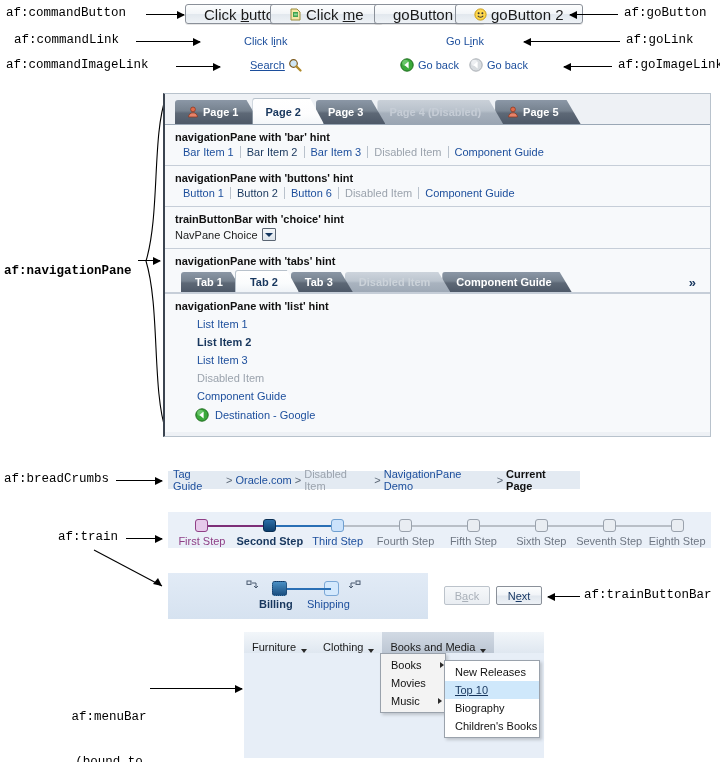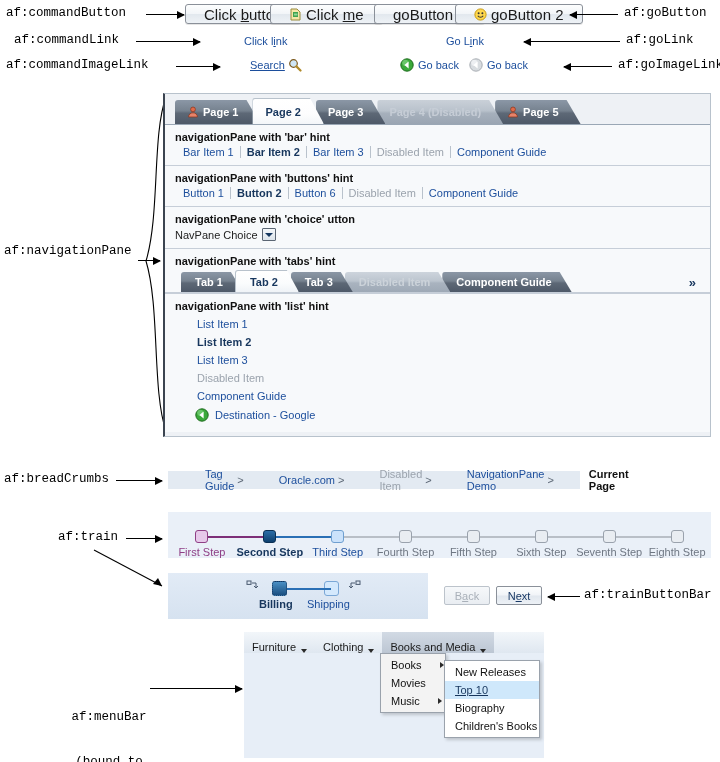--- a/index.html
+++ b/index.html
@@ -76,21 +76,21 @@
   }
   .tab.dis { color:#c6cdd6; background:linear-gradient(#c9d0d8 0%,#b9c2cc 45%,#a6b0bc 55%,#9aa5b2 100%); }
   .tab-sep { height:1px; background:#9aa7b5; }
 
   .sect { padding:6px 10px 7px 10px; border-bottom:1px solid #c6ced8; background:#f7f9fb; }
   .sect:last-child { border-bottom:none; }
   .sect-title { font-size:11px; font-weight:bold; color:#111; margin-bottom:3px; }
   .barrow { display:flex; align-items:center; gap:0; font-size:11px; }
   .barrow .it { padding:0 6px; color:#1c4e9c; cursor:default; white-space:nowrap; }
   .barrow .it:first-child { padding-left:8px; }
-  .barrow .it.cur { font-weight:bold; color:#17365d; }
+  .barrow .it.cur { font-weight:normal; color:#17365d; }
   .barrow .it.dis { color:#9ba3ad; }
   .vsep { width:1px; height:12px; background:#b9c2cc; }
 
   .choice { display:inline-flex; align-items:center; gap:4px; font-size:11px; color:#222; }
   .choice .dd {
     width:14px; height:13px; border:1px solid #5a6573; border-radius:1px;
     background:linear-gradient(#f4f7fa,#dbe3ea);
     display:inline-flex; align-items:center; justify-content:center;
   }
   .caret-dn { width:0;height:0;border-left:4px solid transparent;border-right:4px solid transparent;border-top:4px solid #14365f; }
@@ -113,29 +113,29 @@
   .listitem.cur { font-weight:bold; color:#17365d; }
   .listitem.dis { color:#9ba3ad; }
   .listitem.withicon { display:flex; align-items:center; gap:6px; padding-left:20px; }
 
   
   #crumbs {
     position:absolute; left:168px; top:471px; width:412px; height:18px;
     background:#e3eaf2; display:flex; align-items:center; padding:0 5px;
     font-size:11px; gap:3px;
   }
-  #crumbs .c { color:#1c4e9c; cursor:default;margin-left:32px; }
+  #crumbs .c { color:#1c4e9c; cursor:default; }
   #crumbs .c.dis { color:#9ba3ad; }
   #crumbs .c.cur { color:#111; font-weight:bold; }
   #crumbs .s { color:#5d6876; }
 
   
   #train {
-    position:absolute; left:168px; top:512px; width:543px; height:46px;
-    background:#eaf0f8; display:flex; align-items:flex-end; padding-top:6px;
+    position:absolute; left:168px; top:512px; width:543px; height:36px;
+    background:#eaf0f8; display:flex; align-items:center; padding-top:6px;
   }
   .step { flex:1; display:flex; flex-direction:column; align-items:center; position:relative; cursor:default; }
   .node { width:13px; height:13px; border-radius:3px; border:1px solid #9aa2ad; background:#e9edf2; position:relative; z-index:2; }
   .node.visited { background:#e6c9ea; border-color:#8f3f86; }
   .node.current { background:linear-gradient(#2b6ea8,#0d3f6e); border-color:#0a2f54; }
   .node.next { background:#cbe2fb; border-color:#6f9fd0; }
   .slbl { margin-top:3px; font-size:11px; color:#6f7783; white-space:nowrap; }
   .slbl.visited { color:#8f3f86; }
   .slbl.current { color:#17365d; font-weight:bold; }
   .slbl.next { color:#1c4e9c; }
@@ -266,21 +266,21 @@
       <circle cx="5.3" cy="4.8" r="3.1" fill="#f2f4f6" opacity=".8"></circle>
       <path d="M8.6 3.6 L4.4 7 L8.6 10.4 Z" fill="#ffffff"></path>
     </svg>
   </span>
   <span class="lnk">Go back</span>
 </div>
 
 <div class="arrow-l" style="left:564px; top:66px; width:48px;"></div>
 <div class="abs mono" style="left:618px; top:58px;">af:goImageLink</div>
 
-<div class="abs mono" style="left:4px; top:244px;">af:navigationPane</div>
+<div class="abs mono" style="left:4px; top:264px;font-weight:bold;">af:navigationPane</div>
 <div class="arrow-r" style="left:138px; top:260px; width:22px;"></div>
 <svg class="abs" style="left:142px; top:95px; width:26px; height:338px;" viewBox="0 0 26 338">
   <path class="brace" d="M24 2 C10 40, 18 120, 4 166 C18 212, 10 296, 24 336"></path>
 </svg>
 
 <div id="navpanel">
 
   <div class="tabstrip">
     <div class="tab" style="z-index:4;">
       <span class="ico">
@@ -336,21 +336,21 @@
       <span class="vsep"></span>
       <span class="it">Button 6</span>
       <span class="vsep"></span>
       <span class="it dis">Disabled Item</span>
       <span class="vsep"></span>
       <span class="it">Component Guide</span>
     </div>
   </div>
 
   <div class="sect">
-    <div class="sect-title">navigationPane with 'choice' utton</div>
+    <div class="sect-title">trainButtonBar with 'choice' hint</div>
     <div class="choice">
       <span>NavPane Choice</span>
       <span class="dd">
           <span class="caret-dn"></span>
         </span>
     </div>
   </div>
 
   <div class="sect" style="padding-bottom:0;">
     <div class="sect-title">navigationPane with 'tabs' hint</div>

